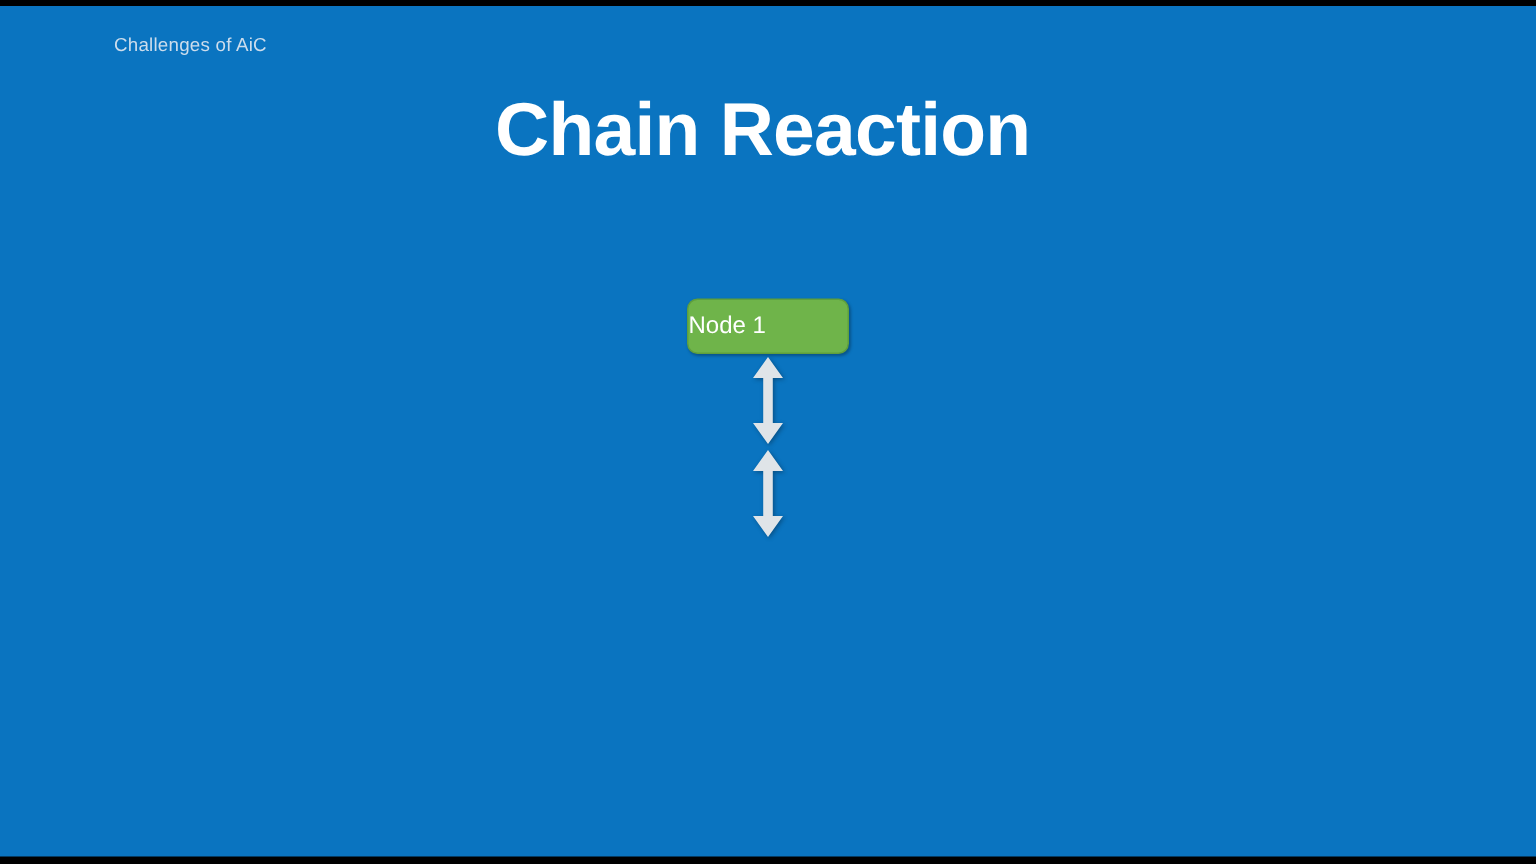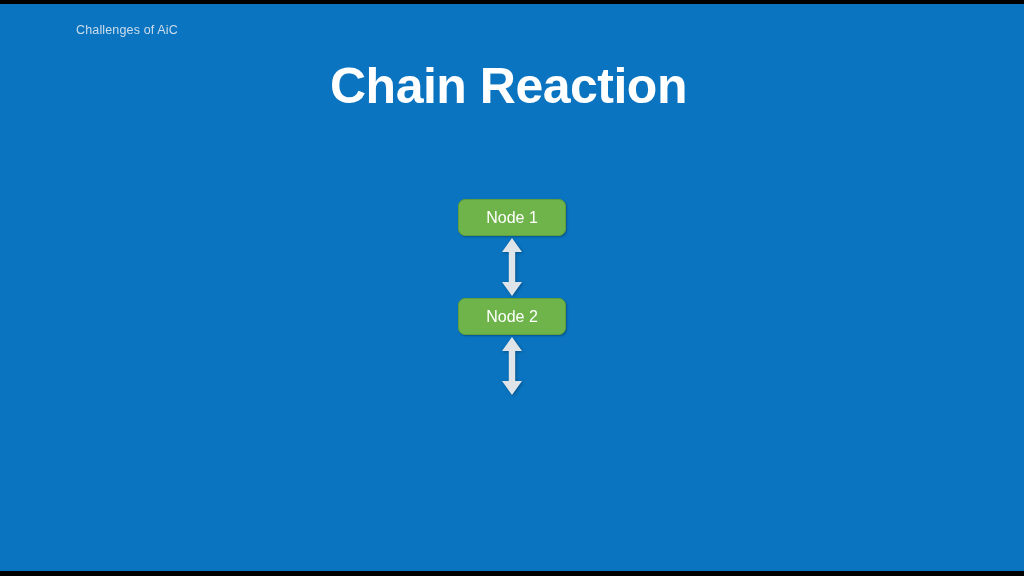--- a/index.html
+++ b/index.html
@@ -70,21 +70,21 @@
     position: relative;
     width: 108px;
     height: 37px;
     box-sizing: border-box;
     background: #6fb44a;
     border: 1px solid #5f9f3d;
     border-radius: 7px;
     box-shadow: 1px 1px 2px rgba(0, 0, 0, 0.28);
     display: flex;
     align-items: center;
-    justify-content: center;
+    justify-content: flex-start;
   }
 
   .node-label {
     color: #ffffff;
     font-size: 16px;
     line-height: 18px;
     font-family: "Liberation Sans", sans-serif;
     white-space: nowrap;
   }
 
@@ -118,23 +118,20 @@
     <div class="node">
       <span class="node-label">Node 1</span>
     </div>
 
     <div class="connector">
       <svg width="22" height="58" viewBox="0 0 22 58">
         <polygon points="11,0 21,14 14.2,14 14.2,44 21,44 11,58 1,44 7.8,44 7.8,14 1,14" fill="#dfe4e8"></polygon>
       </svg>
     </div>
 
-    <div class="node">
-      <span class="node-label">Node 2</span>
-    </div>
 
     <div class="connector">
       <svg width="22" height="58" viewBox="0 0 22 58">
         <polygon points="11,0 21,14 14.2,14 14.2,44 21,44 11,58 1,44 7.8,44 7.8,14 1,14" fill="#dfe4e8"></polygon>
       </svg>
     </div>
 
 
   </div>
 

